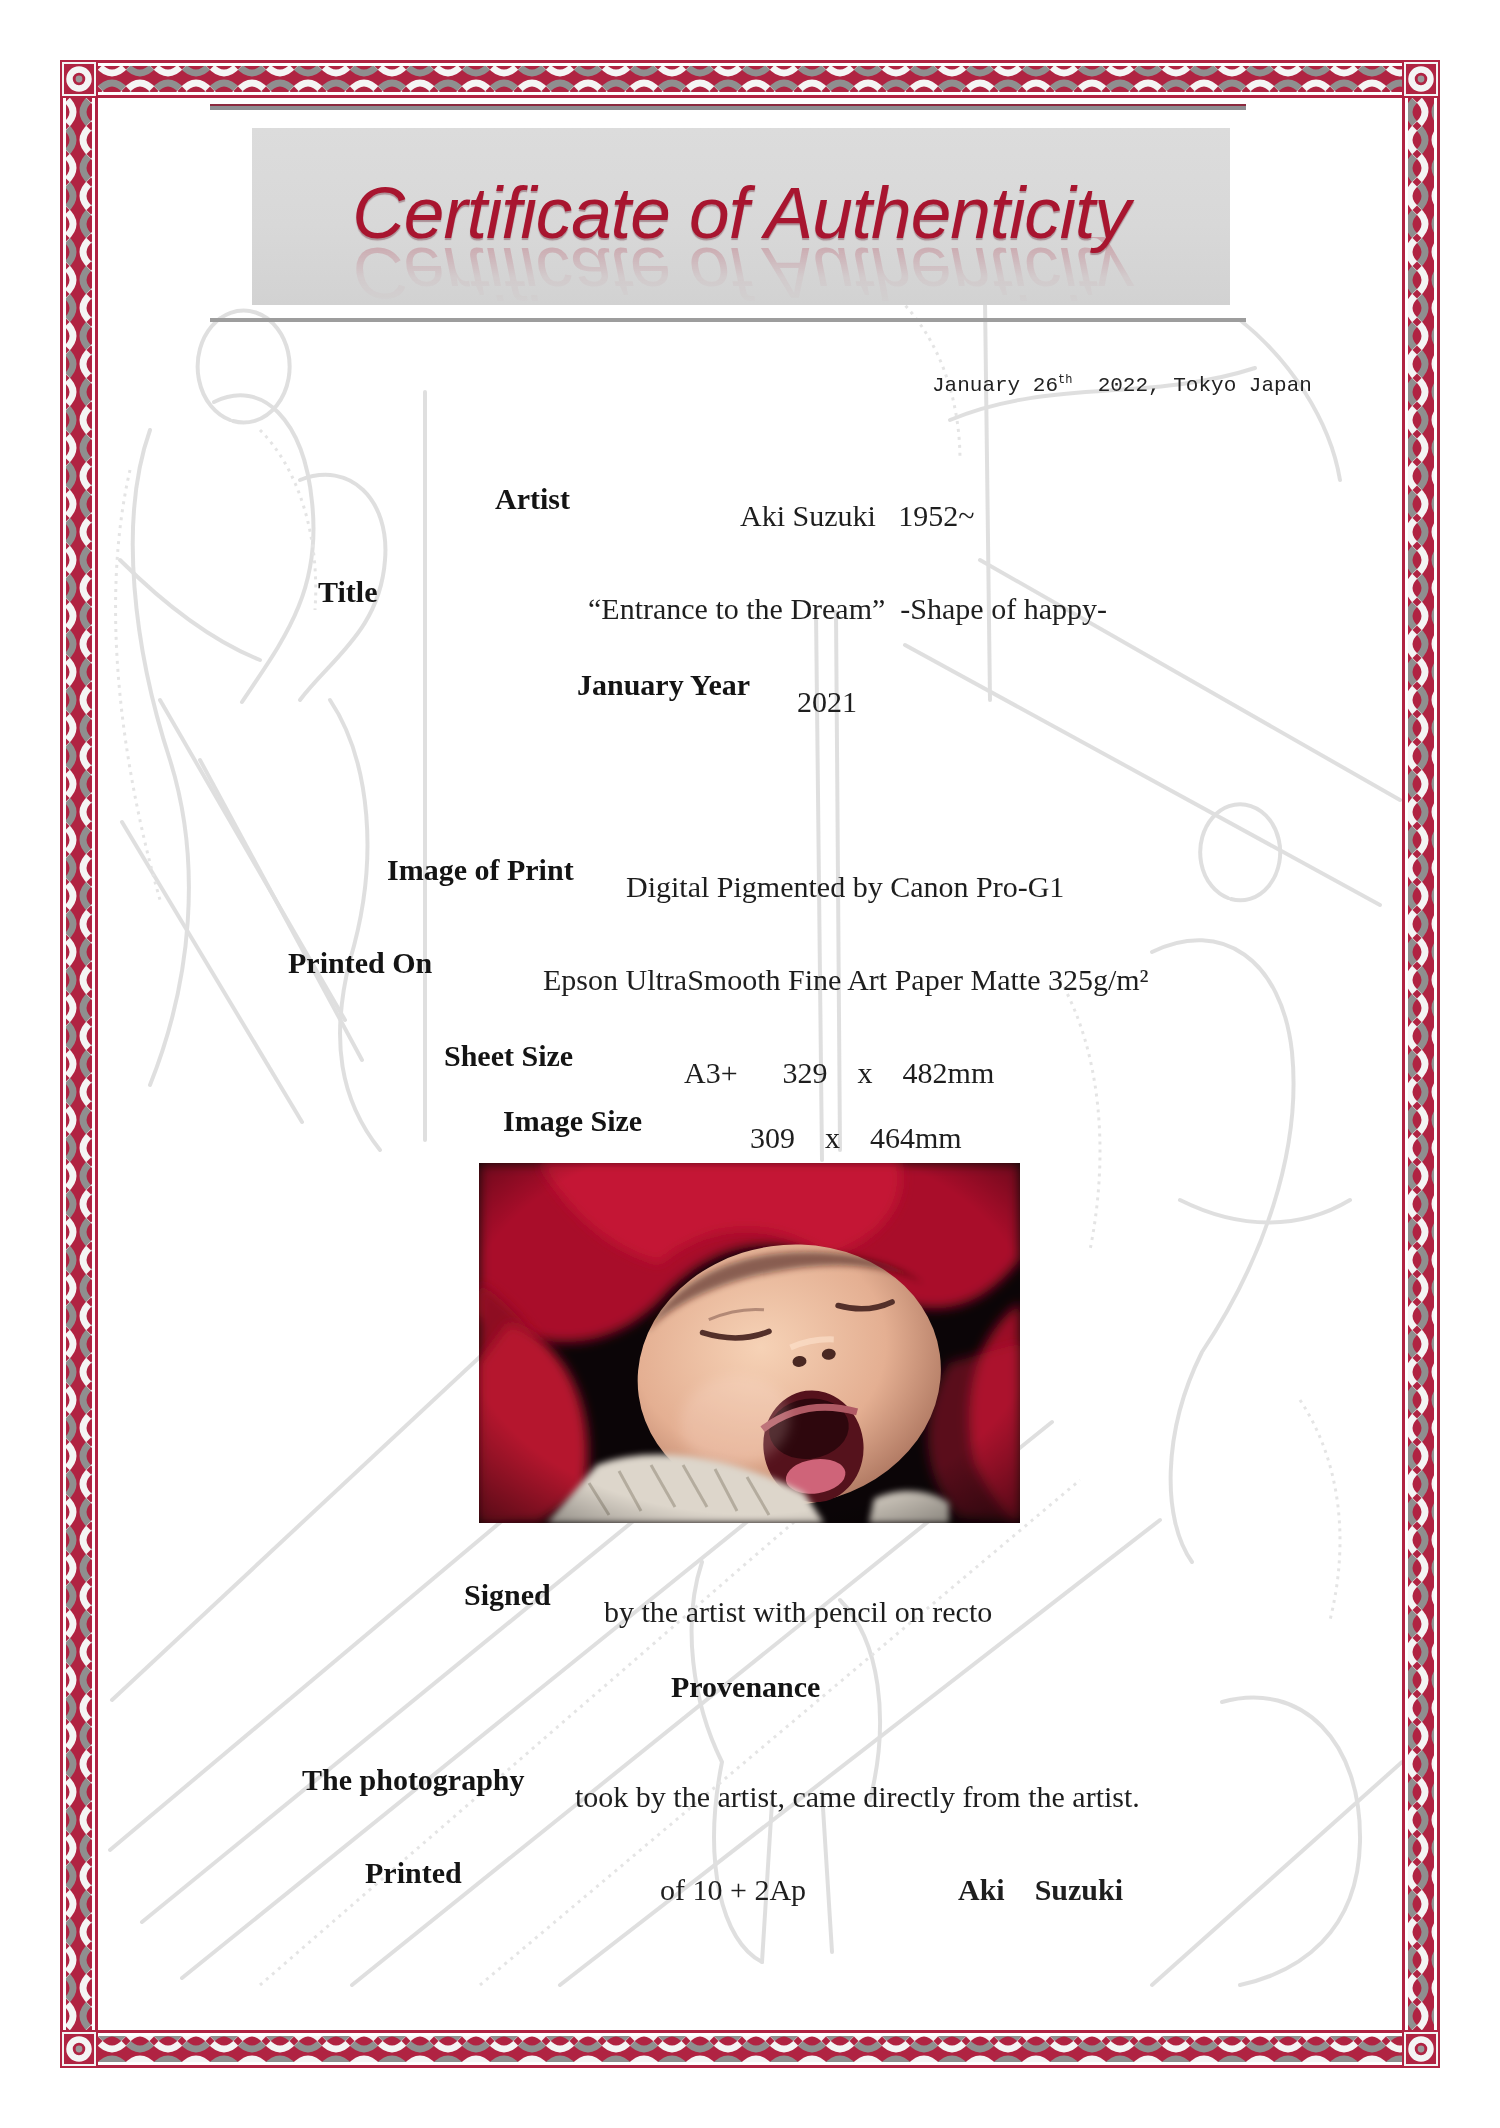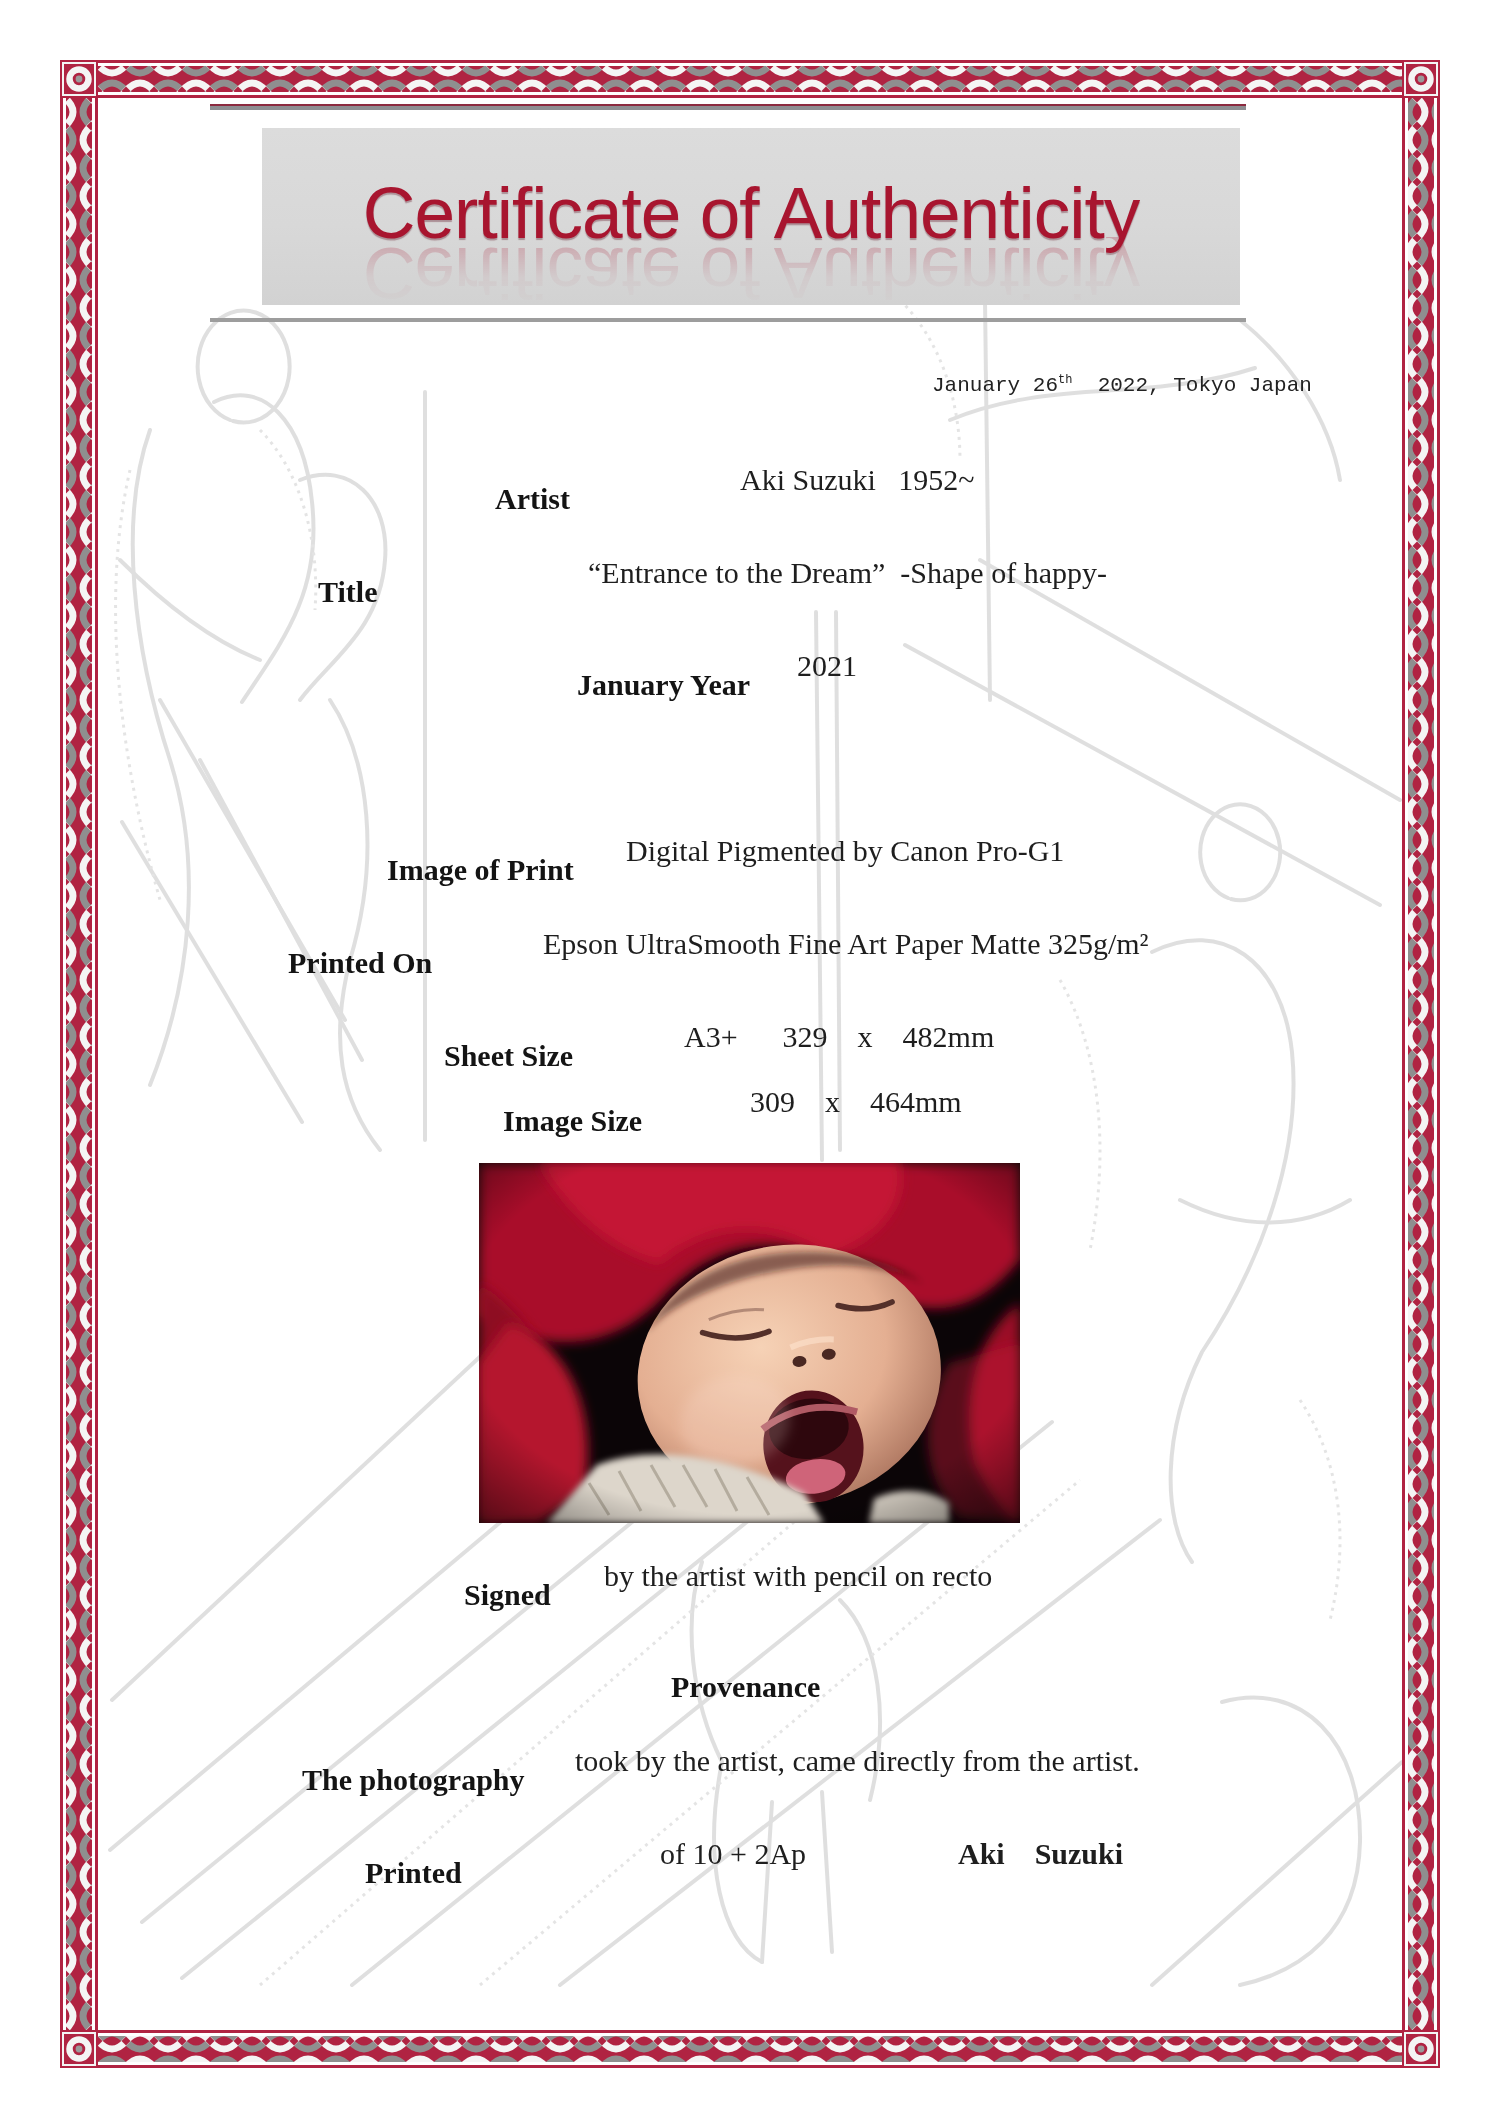--- a/index.html
+++ b/index.html
@@ -13,23 +13,23 @@
   }
   svg{display:block;}
   .frame-svg{position:absolute;left:0;top:0;z-index:5;pointer-events:none;}
   .watermark{position:absolute;left:0;top:0;z-index:1;opacity:.55;}
 
   .rule{position:absolute;left:210px;width:1036px;height:4px;background:#9d9d9d;z-index:3;}
   .rule-top{top:106px;background:#8e8e92;box-shadow:0 -2px 0 #8c2a3f;}
   .rule-bottom{top:318px;}
 
   .title-band{
-    position:absolute;left:262px;top:128px;width:978px;height:177px;
+    position:absolute;left:252px;top:128px;width:978px;height:177px;
     background:linear-gradient(180deg,#dcdcdc 0%,#d8d8d8 55%,#d2d2d2 100%);
-    overflow:hidden;z-index:2;text-align:center;
+    overflow:hidden;z-index:2;text-align:center;font-style:italic;
   }
   .title-text{
     font-family:"Liberation Sans","DejaVu Sans",sans-serif;
     font-size:73px;line-height:73px;letter-spacing:-1px;
     color:#a8152f;white-space:nowrap;margin-top:48px;
     text-shadow:0 2px 1px rgba(90,10,25,.35);
   }
   .title-reflection{
     font-family:"Liberation Sans","DejaVu Sans",sans-serif;
     font-size:73px;line-height:73px;letter-spacing:-1px;
@@ -46,21 +46,21 @@
   }
   .date-row .date-text{position:absolute;left:932px;white-space:pre;}
   .date-row sup{font-size:12px;line-height:0;}
 
   .row{
     position:absolute;left:0;width:100%;height:42px;z-index:4;
     font-size:30px;line-height:40px;
   }
   .row span{position:absolute;white-space:pre;}
   .lbl{font-weight:bold;color:#141414;margin-top:19px;}
-  .val{font-weight:normal;color:#1e1e1e;}
+  .val{font-weight:normal;color:#1e1e1e;margin-top:36px;}
 
   .photo{
     position:absolute;left:479px;top:1163px;width:541px;height:360px;z-index:4;
   }
   .photo svg{width:100%;height:100%;}
 </style>
 </head>
 <body>
 
 <div class="page">

